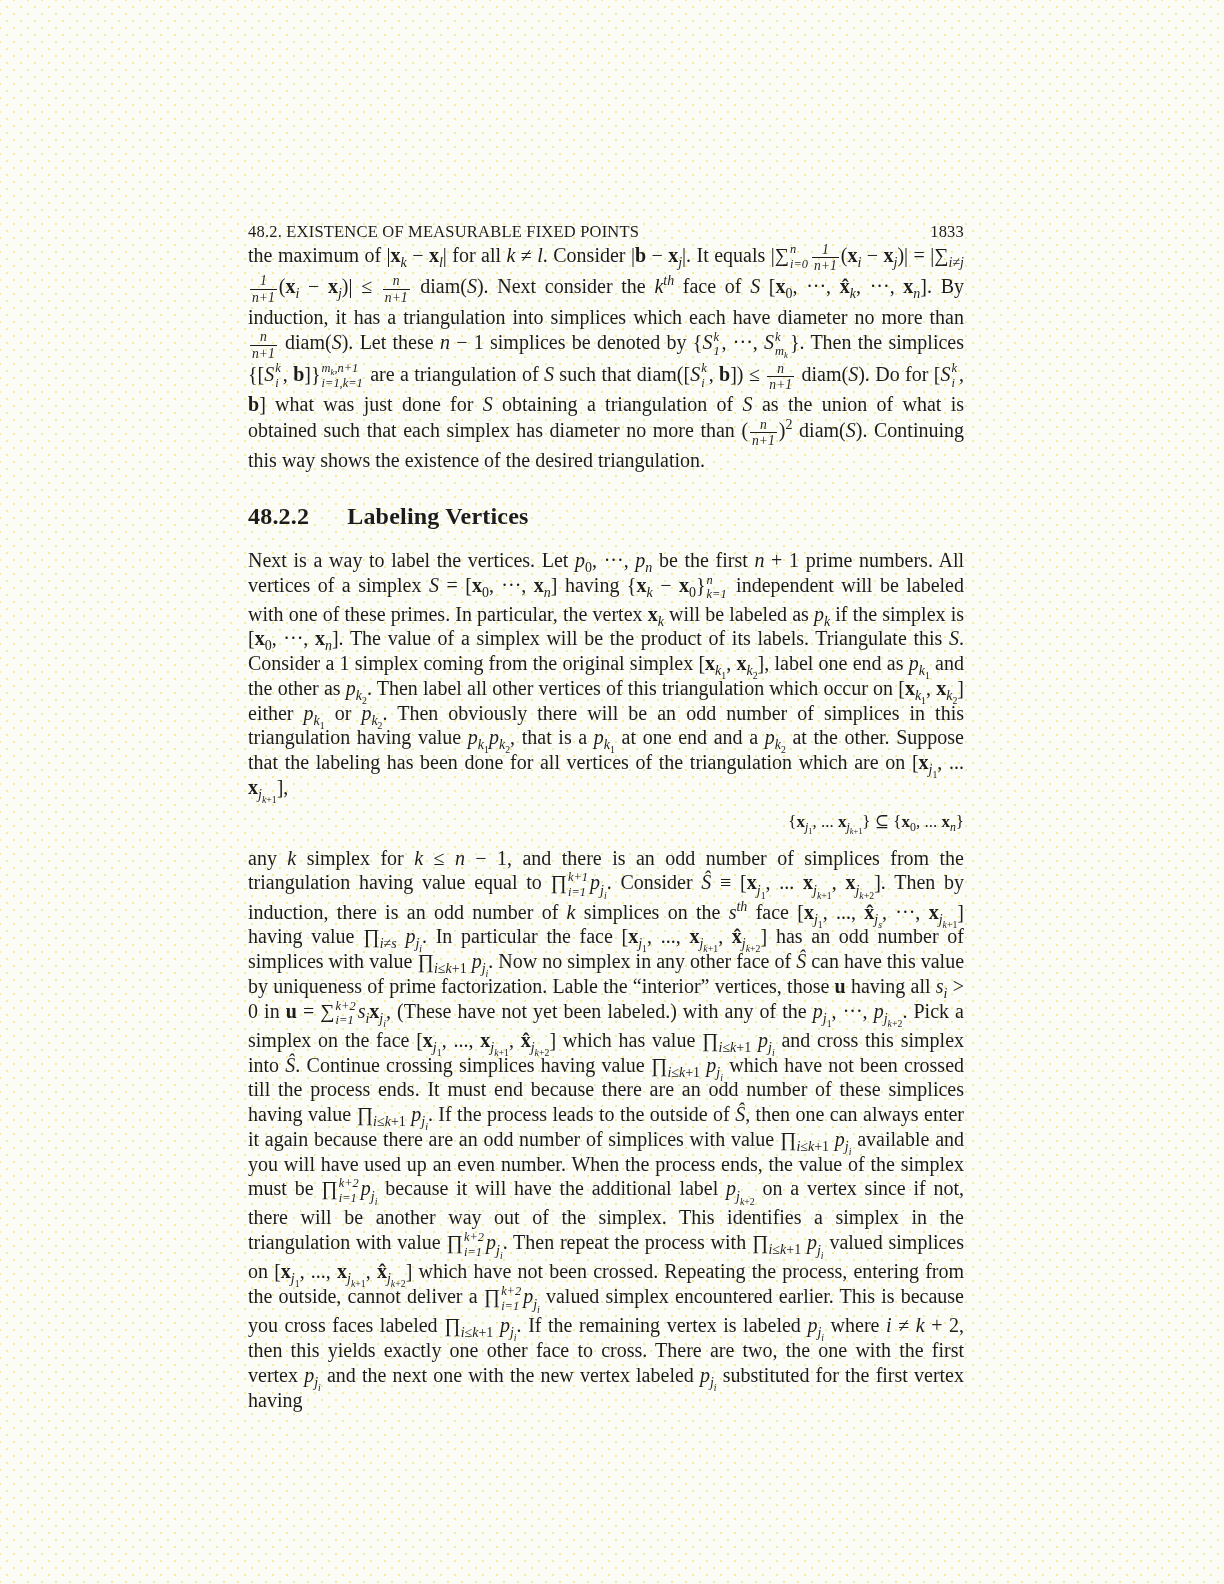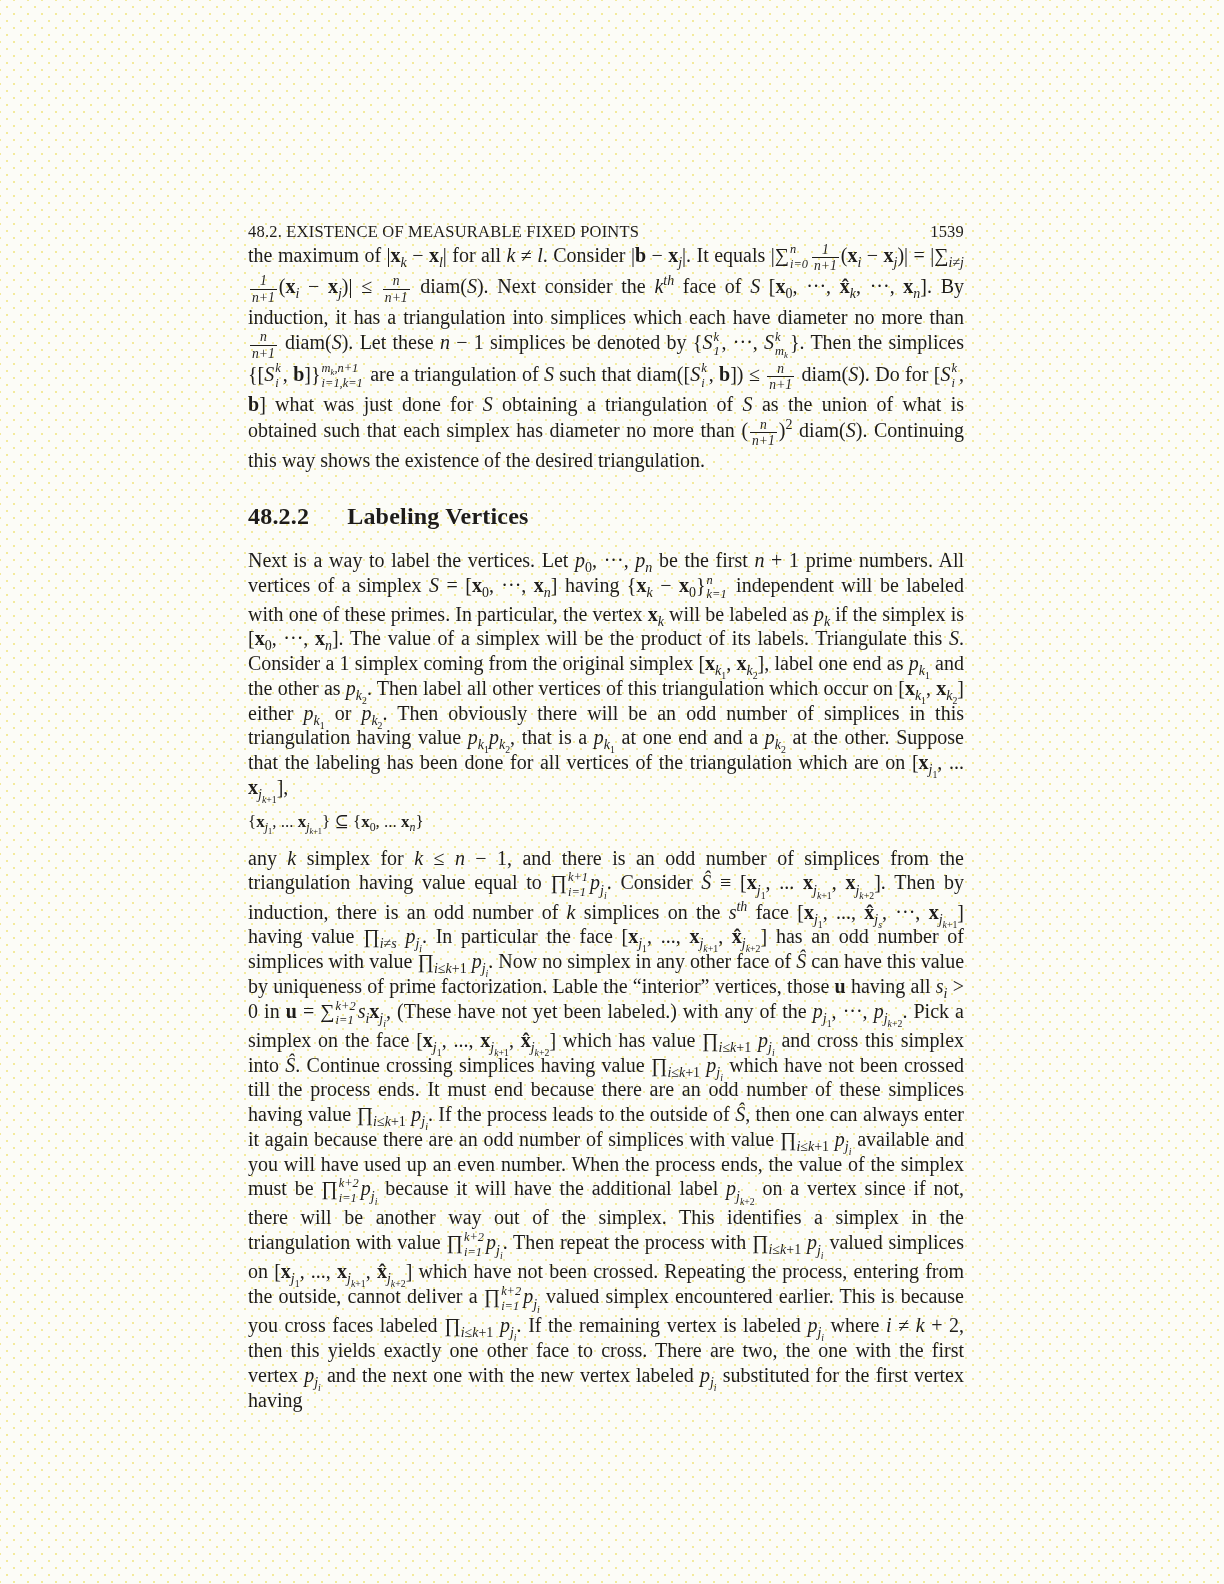--- a/index.html
+++ b/index.html
@@ -15,41 +15,41 @@
     font-family:"Liberation Serif","DejaVu Serif",serif;
   }
   .content{position:absolute;left:248px;top:222px;width:716px;}
   .running-head{display:flex;justify-content:space-between;align-items:baseline;font-size:16.5px;letter-spacing:.2px;}
   p.body{font-size:20px;line-height:24.6px;text-align:justify;margin:0;}
   .p1{margin-top:30px;}
   .p2{margin-top:0;}
   .p3{margin-top:10px;}
   h2.subsection{font-size:24px;font-weight:bold;margin:30px 0 18px 0;letter-spacing:.2px;}
   h2.subsection .h-num{margin-right:38px;}
-  .equation{font-size:17px;line-height:26px;text-align:left;margin:9px 0 11px 0;}
+  .equation{font-size:17px;line-height:26px;text-align:right;margin:9px 0 11px 0;}
   i{font-style:italic;}
   b{font-weight:bold;}
   sub,sup{font-size:70%;line-height:0;}
   
   .f{display:inline-block;text-align:center;vertical-align:-0.62em;font-size:0.68em;line-height:1.12;font-style:italic;margin:0 2px;}
   .f>span{display:block;padding:0 2px;}
   .f>span:first-child{border-bottom:1px solid currentColor;}
   
   .v{display:inline-block;vertical-align:-0.5em;font-size:0.62em;line-height:1.18;text-align:left;font-style:italic;margin:0 2px 0 1px;}
   .v>span{display:block;}
 </style>
 </head>
 <body>
 
 <div class="page">
   <div class="content">
 
     <div class="running-head">
       <span class="rh-title">48.2.  EXISTENCE OF MEASURABLE FIXED POINTS</span>
-      <span class="rh-page">1539</span>
+      <span class="rh-page">1833</span>
     </div>
 
     <p class="body p1">the maximum of |<b>x</b><sub><i>k</i></sub> − <b>x</b><sub><i>l</i></sub>| for all <i>k</i> ≠ <i>l</i>. Consider |<b>b</b> − <b>x</b><sub><i>j</i></sub>|. It equals |∑<span class="v"><span>n</span><span>i=0</span></span><span class="f"><span>1</span><span>n+1</span></span>(<b>x</b><sub><i>i</i></sub> − <b>x</b><sub><i>j</i></sub>)| = |∑<sub><i>i</i>≠<i>j</i></sub> <span class="f"><span>1</span><span>n+1</span></span>(<b>x</b><sub><i>i</i></sub> − <b>x</b><sub><i>j</i></sub>)| ≤ <span class="f"><span>n</span><span>n+1</span></span> diam(<i>S</i>). Next consider the <i>k<sup>th</sup></i> face of <i>S</i> [<b>x</b><sub>0</sub>, ···, <b>x̂</b><sub><i>k</i></sub>, ···, <b>x</b><sub><i>n</i></sub>]. By induction, it has a triangulation into simplices which each have diameter no more than <span class="f"><span>n</span><span>n+1</span></span> diam(<i>S</i>). Let these <i>n</i> − 1 simplices be denoted by {<i>S</i><span class="v"><span>k</span><span>1</span></span>, ···, <i>S</i><span class="v"><span>k</span><span>m<sub>k</sub></span></span>}. Then the simplices {[<i>S</i><span class="v"><span>k</span><span>i</span></span>, <b>b</b>]}<span class="v"><span>m<sub>k</sub>,n+1</span><span>i=1,k=1</span></span> are a triangulation of <i>S</i> such that diam([<i>S</i><span class="v"><span>k</span><span>i</span></span>, <b>b</b>]) ≤ <span class="f"><span>n</span><span>n+1</span></span> diam(<i>S</i>). Do for [<i>S</i><span class="v"><span>k</span><span>i</span></span>, <b>b</b>] what was just done for <i>S</i> obtaining a triangulation of <i>S</i> as the union of what is obtained such that each simplex has diameter no more than (<span class="f"><span>n</span><span>n+1</span></span>)<sup>2</sup> diam(<i>S</i>). Continuing this way shows the existence of the desired triangulation.</p>
 
     <h2 class="subsection">
       <span class="h-num">48.2.2</span><span class="h-title">Labeling Vertices</span>
     </h2>
 
     <p class="body p2">Next is a way to label the vertices.  Let <i>p</i><sub>0</sub>, ···, <i>p<sub>n</sub></i> be the first <i>n</i> + 1 prime numbers.  All vertices of a simplex <i>S</i> = [<b>x</b><sub>0</sub>, ···, <b>x</b><sub><i>n</i></sub>] having {<b>x</b><sub><i>k</i></sub> − <b>x</b><sub>0</sub>}<span class="v"><span>n</span><span>k=1</span></span> independent will be labeled with one of these primes.  In particular, the vertex <b>x</b><sub><i>k</i></sub> will be labeled as <i>p<sub>k</sub></i> if the simplex is [<b>x</b><sub>0</sub>, ···, <b>x</b><sub><i>n</i></sub>].  The value of a simplex will be the product of its labels.  Triangulate this <i>S</i>.  Consider a 1 simplex coming from the original simplex [<b>x</b><sub><i>k</i><sub>1</sub></sub>, <b>x</b><sub><i>k</i><sub>2</sub></sub>], label one end as <i>p</i><sub><i>k</i><sub>1</sub></sub> and the other as <i>p</i><sub><i>k</i><sub>2</sub></sub>.  Then label all other vertices of this triangulation which occur on [<b>x</b><sub><i>k</i><sub>1</sub></sub>, <b>x</b><sub><i>k</i><sub>2</sub></sub>] either <i>p</i><sub><i>k</i><sub>1</sub></sub> or <i>p</i><sub><i>k</i><sub>2</sub></sub>.  Then obviously there will be an odd number of simplices in this triangulation having value <i>p</i><sub><i>k</i><sub>1</sub></sub><i>p</i><sub><i>k</i><sub>2</sub></sub>, that is a <i>p</i><sub><i>k</i><sub>1</sub></sub> at one end and a <i>p</i><sub><i>k</i><sub>2</sub></sub> at the other.  Suppose that the labeling has been done for all vertices of the triangulation which are on [<b>x</b><sub><i>j</i><sub>1</sub></sub>, ... <b>x</b><sub><i>j</i><sub><i>k</i>+1</sub></sub>],</p>
 

